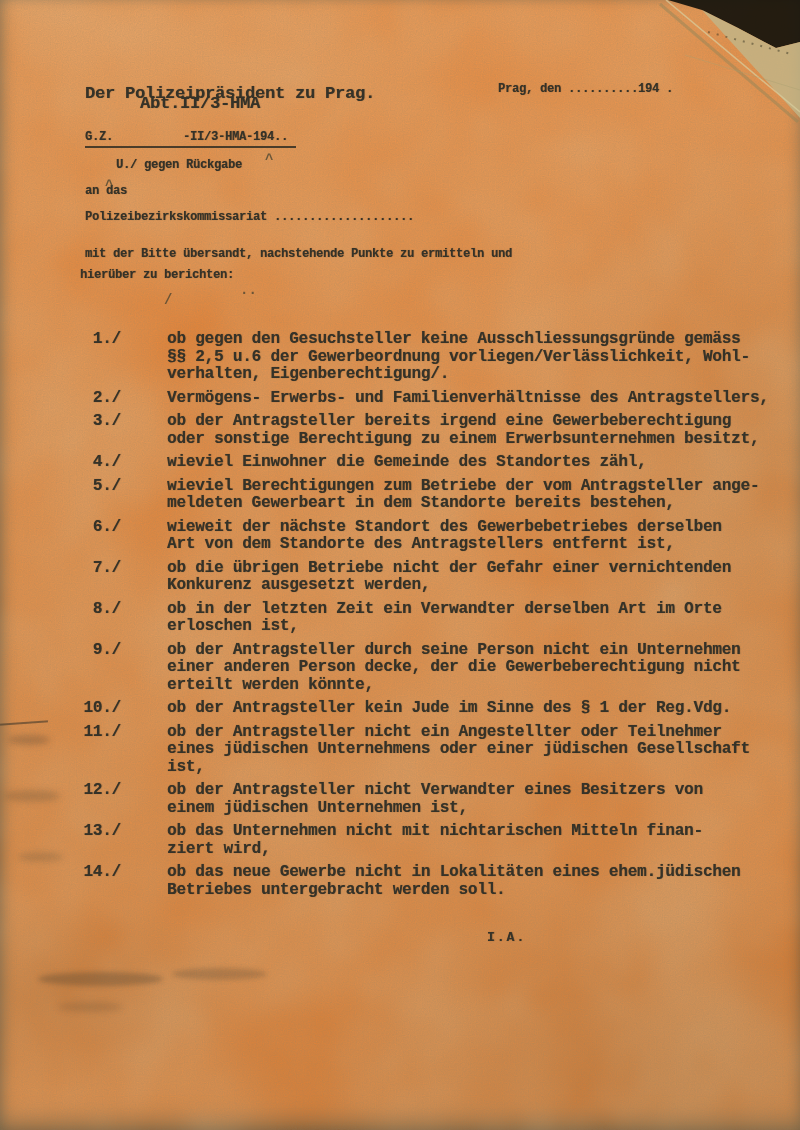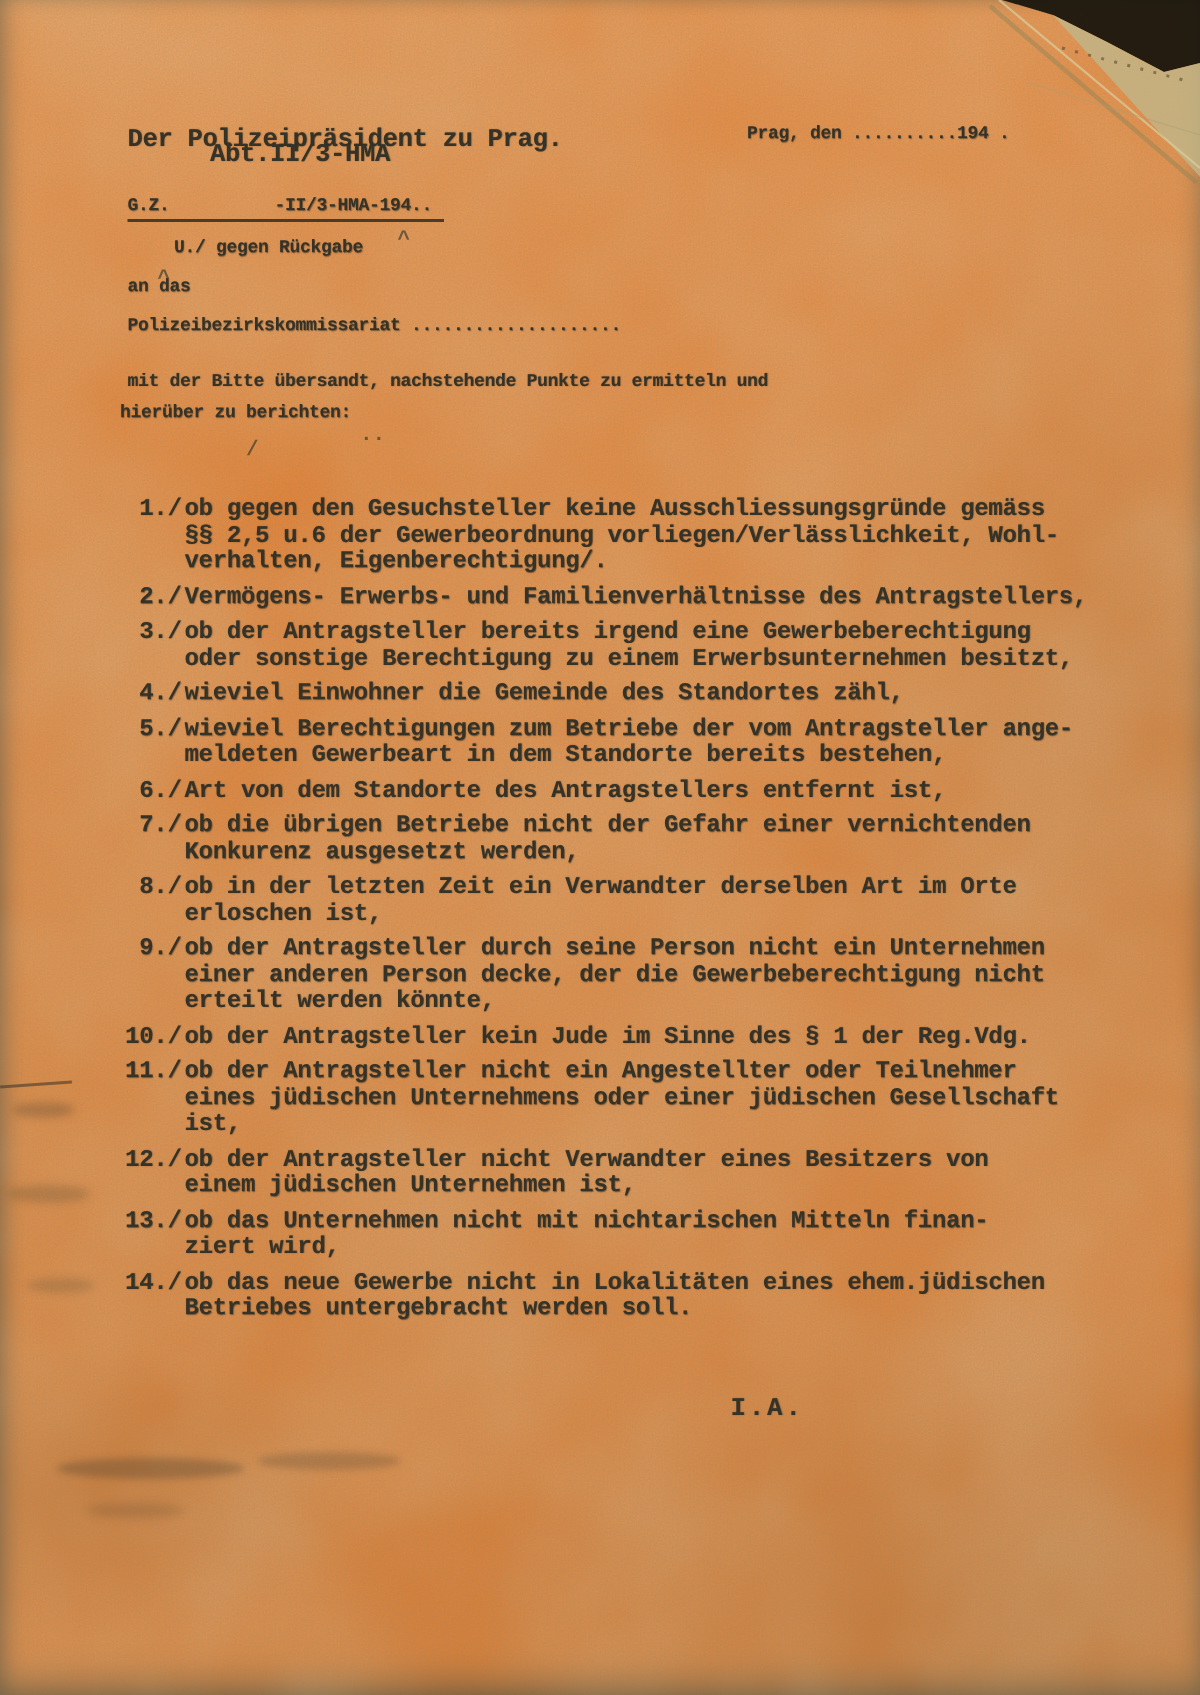--- a/index.html
+++ b/index.html
@@ -27,22 +27,22 @@
      text-shadow:0.4px 0.4px 0.8px rgba(42,40,30,.6);}
   .hdr{font-size:17px;}
   .gz{border-bottom:2.5px solid rgba(48,45,34,.85);padding-bottom:2px;padding-right:8px;}
   .gz-space{display:inline-block;width:70px;}
   .list{position:absolute;left:62px;top:331px;width:690px;}
   .item{display:flex;margin-bottom:6px;color:#353228;font-weight:700;
         font-size:16px;letter-spacing:-0.2px;
         text-shadow:0.4px 0.4px 0.8px rgba(42,40,30,.6);}
   .item .num{width:59px;flex:none;text-align:right;line-height:17.5px;white-space:pre;}
   .item .lines{flex:1;margin-left:2px;}
-  .item .ln{line-height:17.5px;white-space:pre;}
-  .sig{font-size:17px;letter-spacing:2px;}
+  .item .ln{line-height:17.5px;white-space:pre;margin-left:44px;}
+  .sig{font-size:13px;letter-spacing:2px;}
   .mark{position:absolute;color:#47432f;font-weight:700;font-size:14px;opacity:.75;}
   .smudge{position:absolute;border-radius:50%;pointer-events:none;}
   .pencil{position:absolute;left:0;top:722px;width:48px;height:2px;
           background:rgba(55,50,38,.55);transform:rotate(-4deg);filter:blur(.4px);}
 </style>
 </head>
 <body>
 
 <div class="stage">
 
@@ -128,20 +128,21 @@
       <div class="num">5./</div>
       <div class="lines">
         <div class="ln">wieviel Berechtigungen zum Betriebe der vom Antragsteller ange-</div>
         <div class="ln">meldeten Gewerbeart in dem Standorte bereits bestehen,</div>
       </div>
     </div>
 
     <div class="item">
       <div class="num">6./</div>
       <div class="lines">
+        <div class="ln">wieweit der nächste Standort des Gewerbebetriebes derselben</div>
         <div class="ln">Art von dem Standorte des Antragstellers entfernt ist,</div>
       </div>
     </div>
 
     <div class="item">
       <div class="num">7./</div>
       <div class="lines">
         <div class="ln">ob die übrigen Betriebe nicht der Gefahr einer vernichtenden</div>
         <div class="ln">Konkurenz ausgesetzt werden,</div>
       </div>

